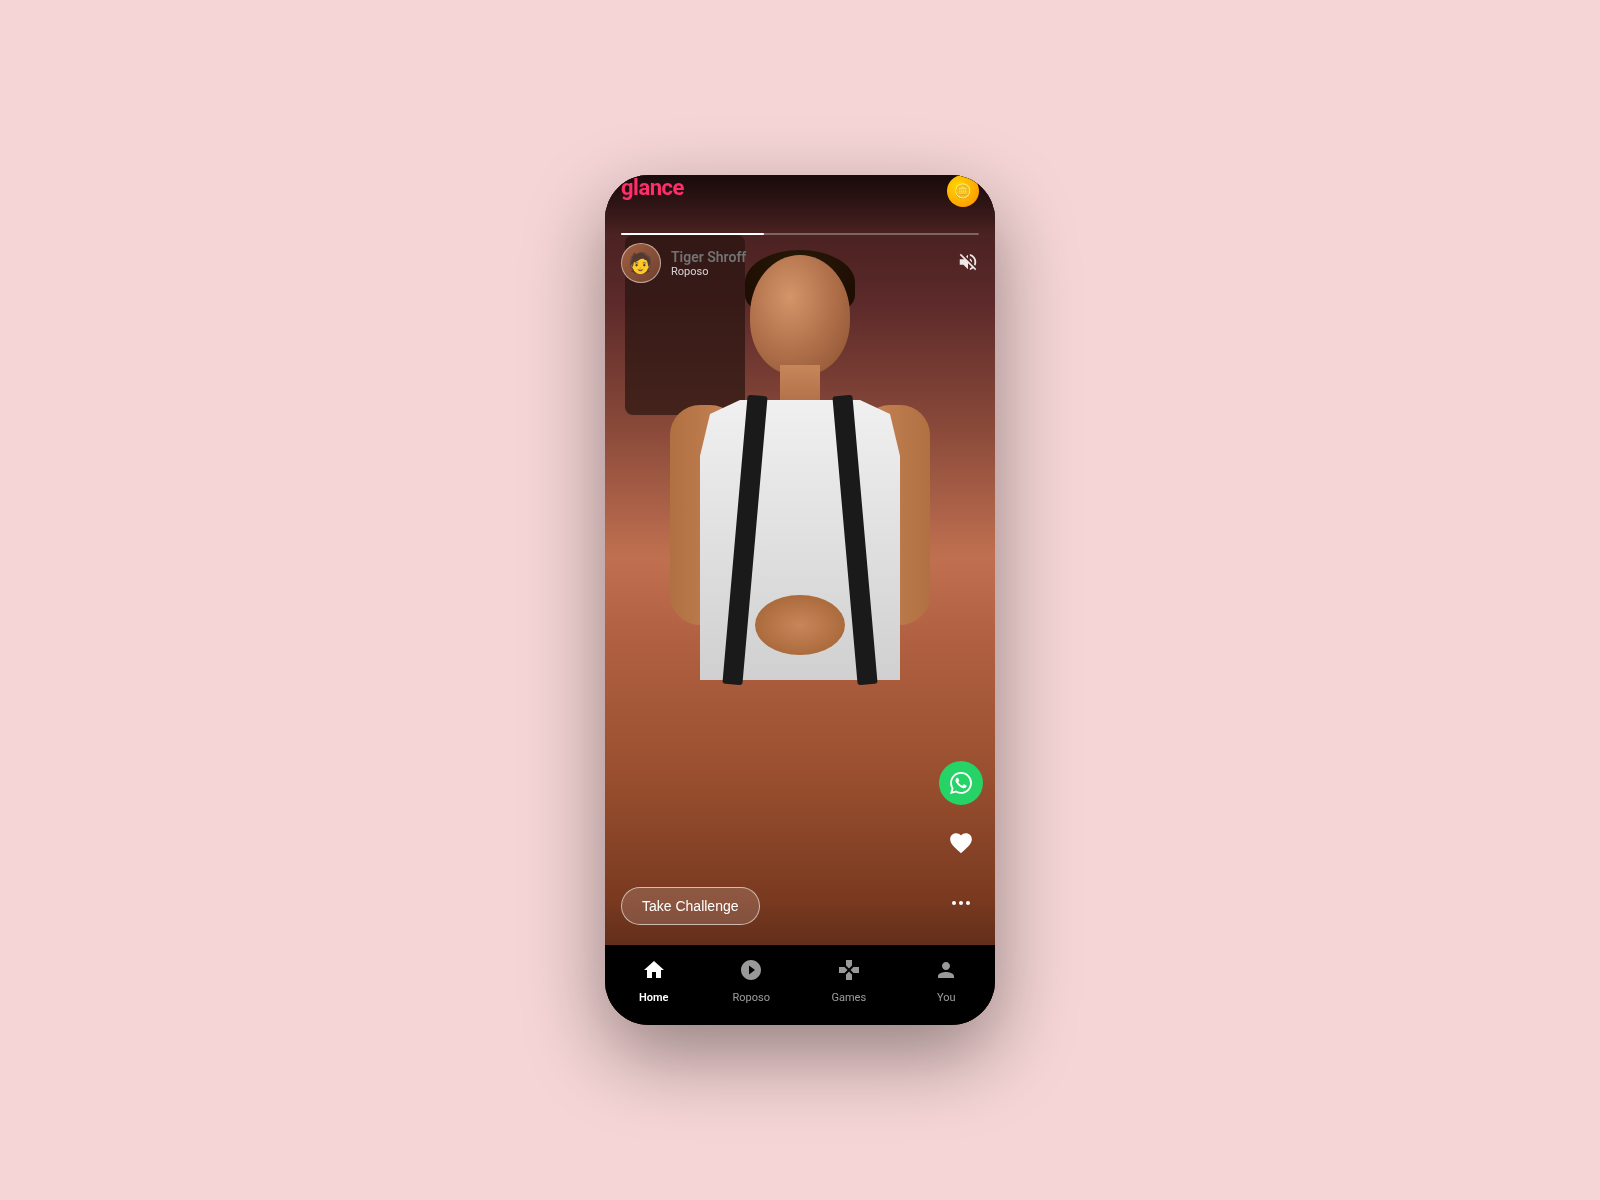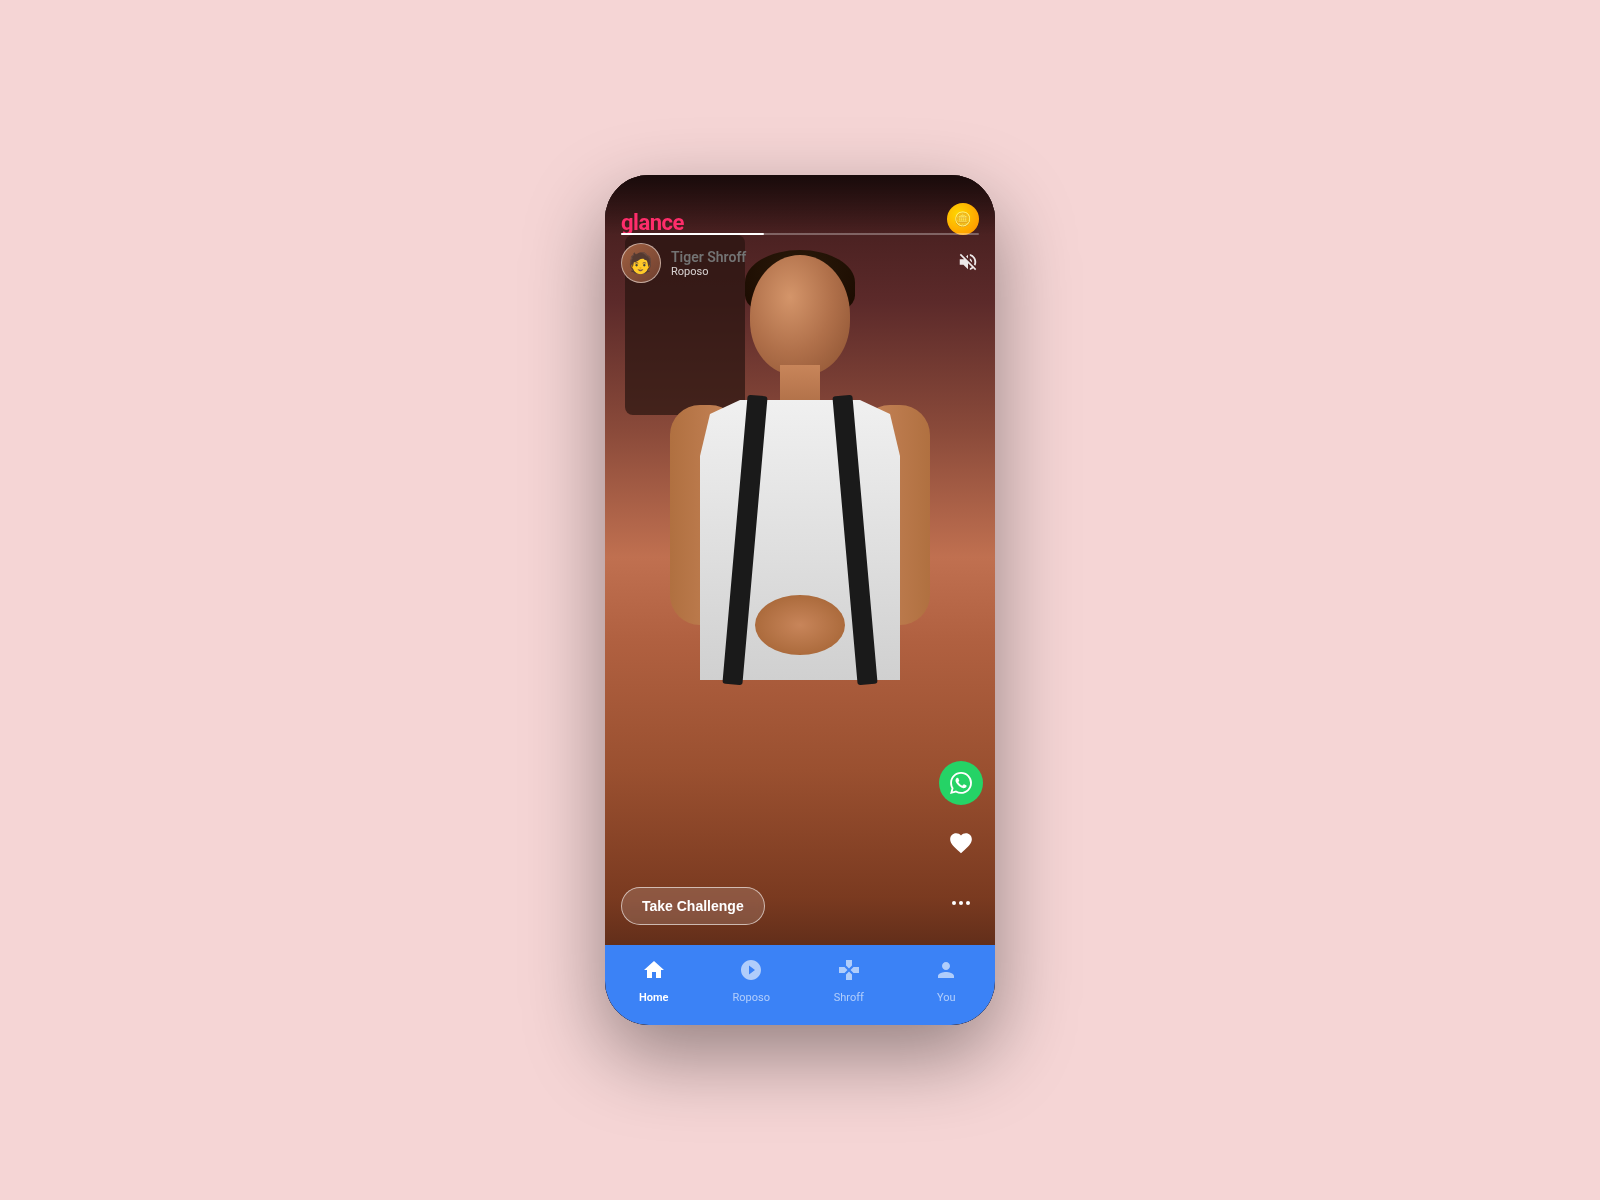--- a/index.html
+++ b/index.html
@@ -171,21 +171,21 @@
 
     
     .header {
       position: absolute;
       top: 0;
       left: 0;
       right: 0;
       height: 60px;
       z-index: 10;
       display: flex;
-      align-items: flex-end;
+      align-items: flex-start;
       justify-content: space-between;
       padding: 0 16px;
       background: linear-gradient(180deg, rgba(0,0,0,0.6) 0%, rgba(0,0,0,0) 100%);
     }
 
     .glance-logo {
       font-size: 22px;
       font-weight: 700;
       color: #ff2d6b;
       letter-spacing: -0.5px;
@@ -316,33 +316,33 @@
       position: absolute;
       bottom: 100px;
       left: 16px;
       z-index: 10;
       background: rgba(255,255,255,0.15);
       border: 1.5px solid rgba(255,255,255,0.6);
       color: white;
       padding: 10px 20px;
       border-radius: 25px;
       font-size: 14px;
-      font-weight: 700;
+      font-weight: 400;
       cursor: pointer;
       backdrop-filter: blur(4px);
     }
 
     
     .bottom-nav {
       position: absolute;
       bottom: 0;
       left: 0;
       right: 0;
       height: 80px;
-      background: #3b82f6;
+      background: #000000;
       z-index: 10;
       display: flex;
       align-items: center;
       justify-content: space-around;
       padding-bottom: 8px;
     }
 
     .nav-item {
       display: flex;
       flex-direction: column;
@@ -491,21 +491,21 @@
         </div>
         <span class="nav-label inactive">Roposo</span>
       </div>
 
       <div class="nav-item">
         <div class="nav-icon inactive">
           <svg width="24" height="24" viewBox="0 0 24 24" fill="rgba(255,255,255,0.6)">
             <path d="M15 7.5V2H9v5.5l3 3 3-3zM7.5 9H2v6h5.5l3-3-3-3zM9 16.5V22h6v-5.5l-3-3-3 3zM16.5 9l-3 3 3 3H22V9h-5.5z"></path>
           </svg>
         </div>
-        <span class="nav-label inactive">Shroff</span>
+        <span class="nav-label inactive">Games</span>
       </div>
 
       <div class="nav-item">
         <div class="nav-icon inactive">
           <svg width="24" height="24" viewBox="0 0 24 24" fill="rgba(255,255,255,0.6)">
             <path d="M12 12c2.21 0 4-1.79 4-4s-1.79-4-4-4-4 1.79-4 4 1.79 4 4 4zm0 2c-2.67 0-8 1.34-8 4v2h16v-2c0-2.66-5.33-4-8-4z"></path>
           </svg>
         </div>
         <span class="nav-label inactive">You</span>
       </div>

